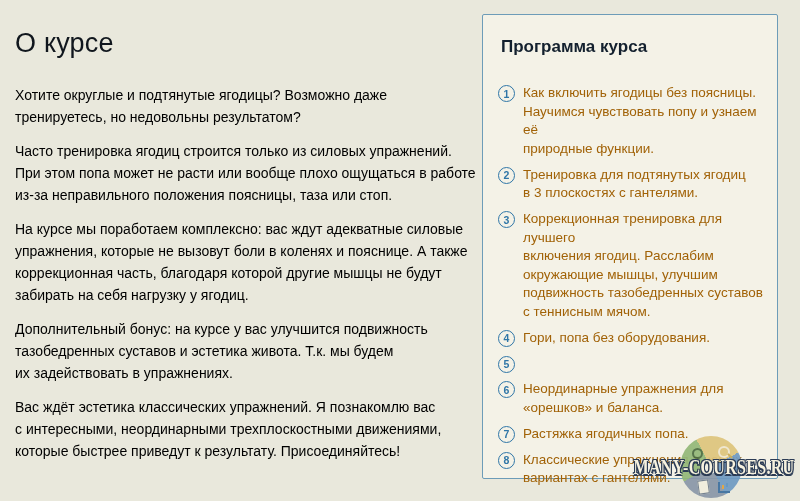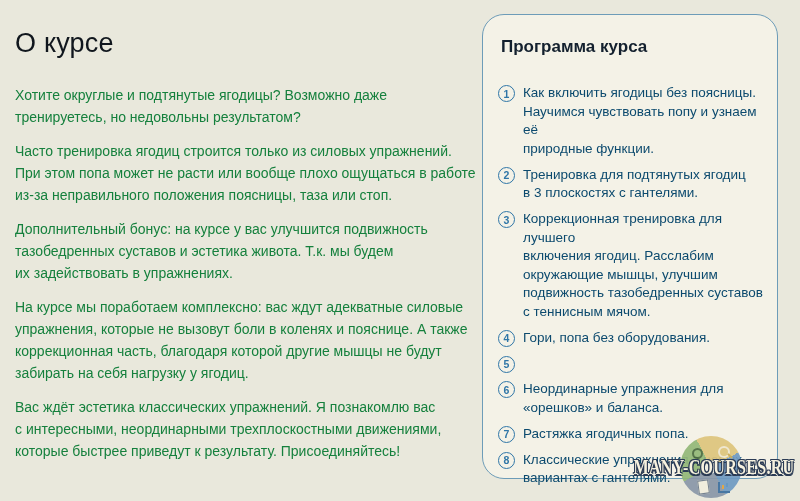--- a/index.html
+++ b/index.html
@@ -24,32 +24,32 @@
     line-height: 34px;
     font-weight: 400;
     letter-spacing: 0.2px;
     color: #10161d;
   }
   .about p {
     margin: 0 0 12px 0;
     font-size: 14px;
     line-height: 22px;
     white-space: pre-line;
-    color: #15803d;
+    color: #000000;
   }
 
   
   .card {
     position: absolute;
     left: 482px; top: 14px;
     width: 296px; height: 465px;
     box-sizing: border-box;
     background: #f4f2e7;
     border: 1.5px solid #6d9cb8;
-    border-radius: 22px;
+    border-radius: 2px;
     padding: 21px 10px 12px 15px;
   }
   .card h2 {
     margin: 0 0 26px 3px;
     font-size: 17px;
     line-height: 22px;
     font-weight: 700;
     color: #13202e;
   }
   .program-list { list-style: none; margin: 0; padding: 0; }
@@ -69,21 +69,21 @@
     font-size: 10.5px;
     font-weight: 700;
     display: flex;
     align-items: center;
     justify-content: center;
   }
   .item-text {
     font-size: 13.5px;
     line-height: 18.5px;
     white-space: pre-line;
-    color: #0c4a6e;
+    color: #a16207;
   }
 
   
   .watermark {
     position: absolute;
     left: 628px; top: 436px;
     width: 172px; height: 64px;
     pointer-events: none;
   }
   .wm-logo {
@@ -161,27 +161,27 @@
 </head>
 <body>
 
 <section class="about">
   <h1>О курсе</h1>
   <p>Хотите округлые и подтянутые ягодицы? Возможно даже
 тренируетесь, но недовольны результатом?</p>
   <p>Часто тренировка ягодиц строится только из силовых упражнений.
 При этом попа может не расти или вообще плохо ощущаться в работе
 из-за неправильного положения поясницы, таза или стоп.</p>
-  <p>Дополнительный бонус: на курсе у вас улучшится подвижность
-тазобедренных суставов и эстетика живота. Т.к. мы будем
-их задействовать в упражнениях.</p>
   <p>На курсе мы поработаем комплексно: вас ждут адекватные силовые
 упражнения, которые не вызовут боли в коленях и пояснице. А также
 коррекционная часть, благодаря которой другие мышцы не будут
 забирать на себя нагрузку у ягодиц.</p>
+  <p>Дополнительный бонус: на курсе у вас улучшится подвижность
+тазобедренных суставов и эстетика живота. Т.к. мы будем
+их задействовать в упражнениях.</p>
   <p>Вас ждёт эстетика классических упражнений. Я познакомлю вас
 с интересными, неординарными трехплоскостными движениями,
 которые быстрее приведут к результату. Присоединяйтесь!</p>
 </section>
 
 <aside class="card">
   <h2>Программа курса</h2>
   <ul class="program-list">
     <li class="program-item">
       <span class="num-badge">1</span>

